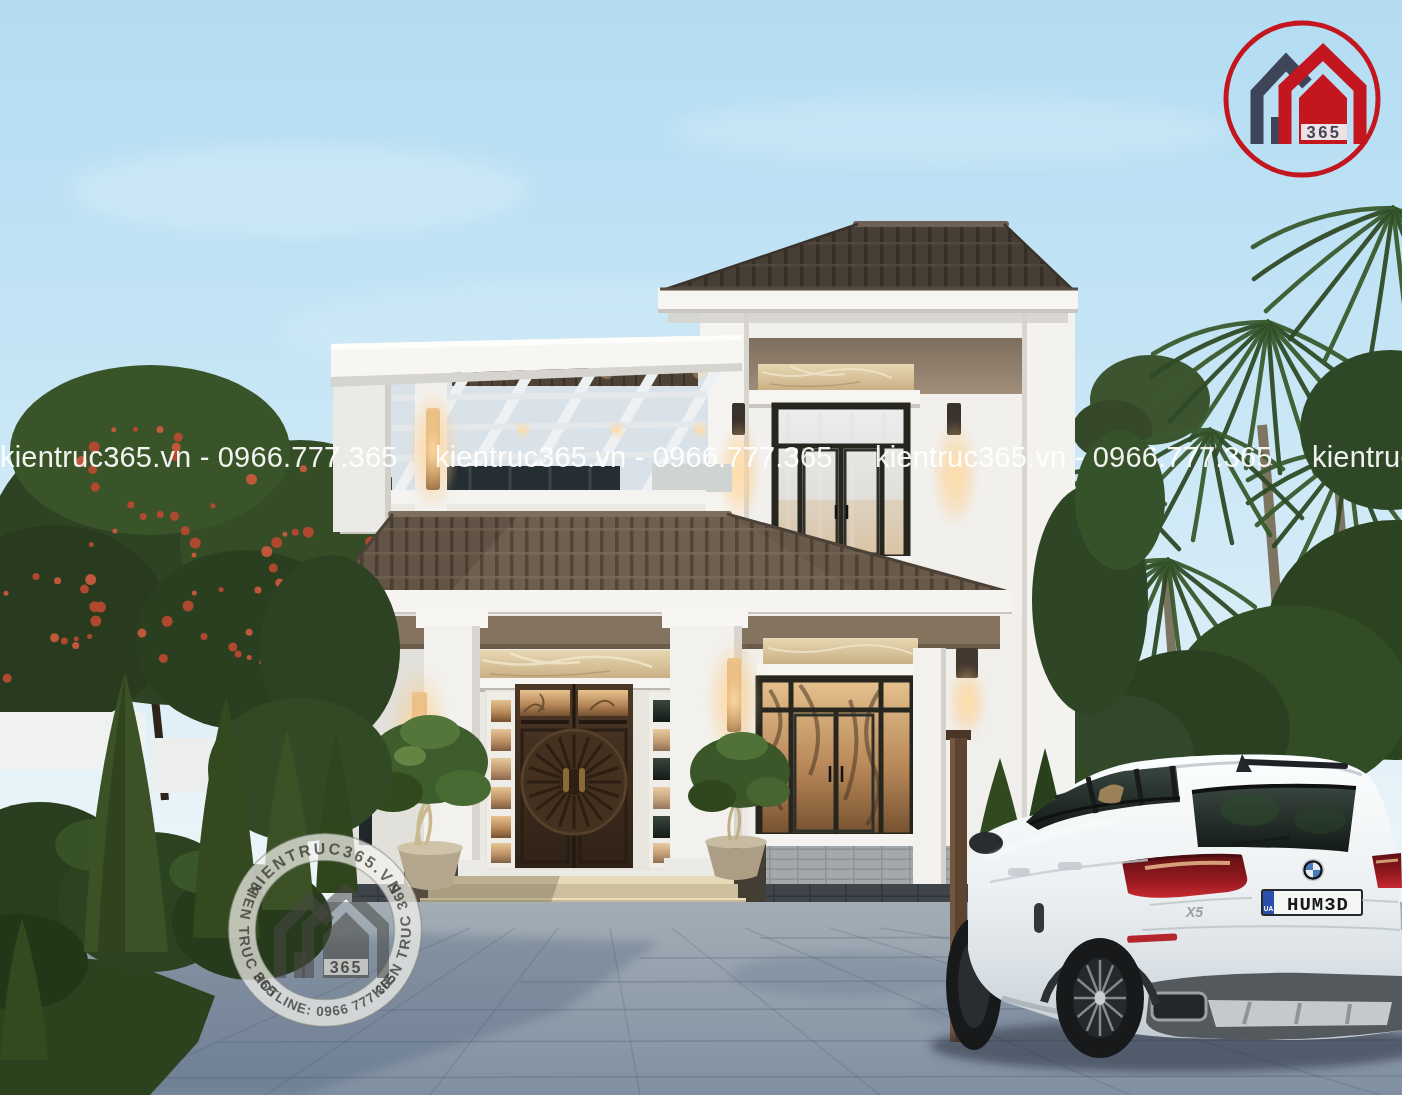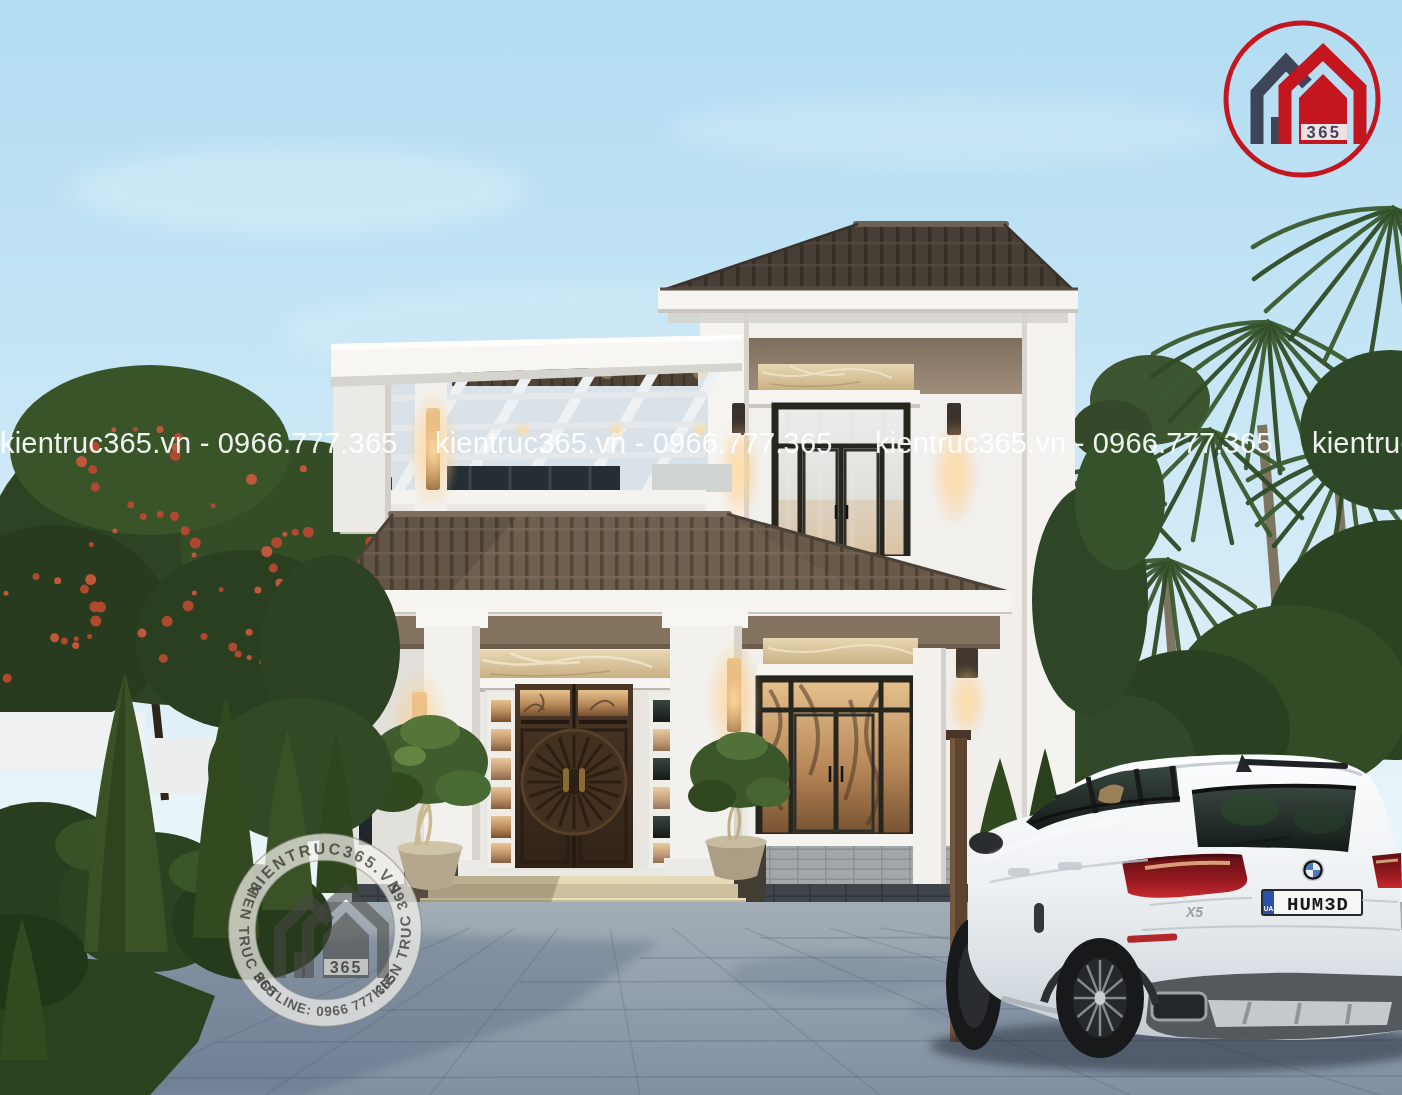--- a/index.html
+++ b/index.html
@@ -1,19 +1,19 @@
 <!DOCTYPE html>
 <html><head>
 <meta charset="utf-8">
 <style>
   html,body{margin:0;padding:0;background:#dfeef7;font-family:"Liberation Sans",sans-serif;}
   .scene{position:relative;width:1402px;height:1095px;overflow:hidden;
          background:linear-gradient(180deg,#b3dcf2 0%,#c3e4f5 30%,#d6ecf7 55%,#e9f4f9 75%,#eef6f9 100%);}
   .scene svg{position:absolute;left:0;top:0;}
-  .wm{position:absolute;top:427px;white-space:nowrap;font-size:29px;letter-spacing:.2px;
+  .wm{position:absolute;top:441px;white-space:nowrap;font-size:29px;letter-spacing:.2px;
       color:rgba(255,255,255,.93);font-weight:400;}
   .wm1{left:0px;} .wm2{left:435px;} .wm3{left:875px;} .wm4{left:1312px;}
   #stamp{left:215px;top:818px;}
   #brandlogo{left:1214px;top:11px;}
   .stamp-arc{font-weight:bold;fill:rgba(62,62,56,.82);}
 </style>
 </head>
 <body>
 
 <div class="scene">

